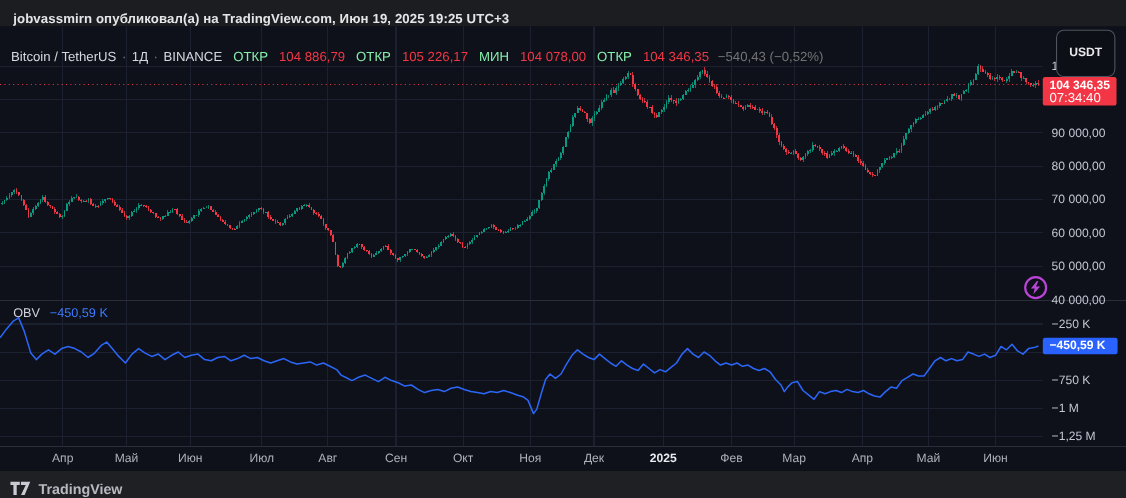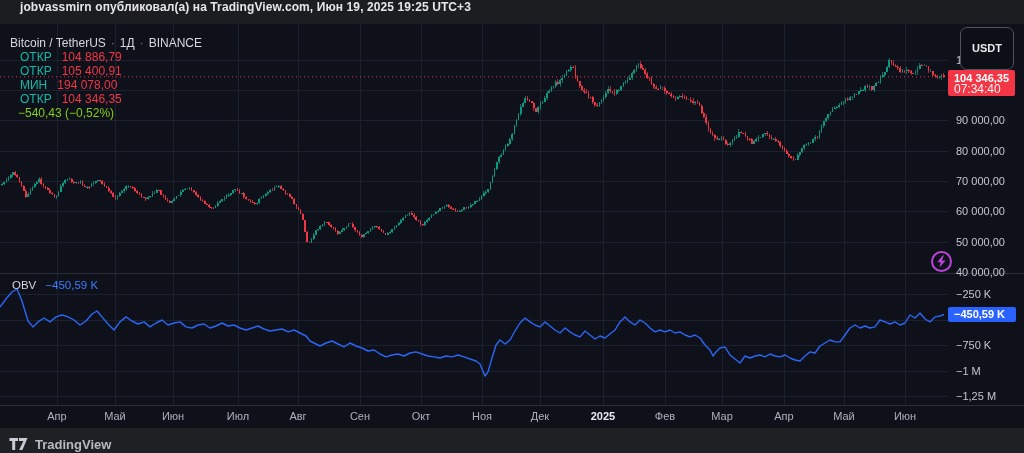--- a/index.html
+++ b/index.html
@@ -1,27 +1,27 @@
 <!DOCTYPE html>
 <html><head>
 <meta charset="utf-8">
 <style>
   html,body{margin:0;padding:0;background:#0e111a;}
   body{width:1024px;height:453px;overflow:hidden;font-family:"Liberation Sans",sans-serif;position:relative;}
-  .top-bar{height:24px;background:#1c1d20;display:flex;align-items:flex-start;padding-left:20px;box-sizing:border-box;}
+  .top-bar{height:24px;background:#1c1d20;display:flex;align-items:flex-end;padding-left:12px;box-sizing:border-box;}
   .top-bar span{color:#e6e6e9;font-size:12px;font-weight:700;letter-spacing:.1px;}
   .chart-area{position:relative;width:1024px;height:404px;background:#0e111a;}
   #plot{position:absolute;left:0;top:0;}
-  .legend{position:absolute;left:10px;top:12px;display:flex;align-items:flex-start;font-size:12px;white-space:nowrap;z-index:5;flex-direction:column;}
+  .legend{position:absolute;left:10px;top:20px;display:flex;align-items:center;font-size:12px;white-space:nowrap;z-index:5;}
   .legend .sym{color:#d6d9e0;}
   .legend .dot{color:#787b86;margin:0 5px;}
   .legend .grp{margin-left:10px;}
-  .legend .lab{color:#14b8a6;}
+  .legend .lab{color:#86efac;}
   .legend .val{color:#f23645;margin-left:10px;}
-  .legend .chg{color:#84cc16;margin-left:8px;}
+  .legend .chg{color:#737373;margin-left:8px;}
   .usdt-btn{position:absolute;right:10px;top:3px;height:17px;line-height:17px;padding:12px 11px;border:1px solid #50535e;border-radius:7px;background:#0d0f16;color:#e8e9ec;font-size:11px;font-weight:700;z-index:5;}
   .price-tag{position:absolute;left:948px;top:46px;width:67px;border-radius:2px;background:#f23645;color:#fff;padding:2px 0 2px 6px;box-sizing:border-box;z-index:4;}
   .price-tag .p{font-size:11px;font-weight:700;line-height:12px;}
   .price-tag .t{font-size:12px;line-height:10px;opacity:.95;}
   .obv-tag{position:absolute;left:948px;top:283px;width:68px;height:15px;line-height:15px;border-radius:2px;background:#2962ff;color:#fff;font-size:11px;font-weight:700;padding-left:6px;box-sizing:border-box;z-index:4;}
   .obv-legend{position:absolute;left:12px;top:255px;display:flex;align-items:center;font-size:11.5px;z-index:5;justify-content:center;}
   .obv-legend .lab{color:#d2d5dd;}
   .obv-legend .val{color:#3d7bff;margin-left:9px;}
   .bolt-btn{position:absolute;left:931px;top:227px;width:21px;height:21px;border:2px solid #bb44d8;border-radius:50%;box-sizing:border-box;display:flex;align-items:center;justify-content:center;z-index:5;background:rgba(14,17,26,.4);}
   .bottom-bar{height:33px;background:#1f2024;display:flex;align-items:center;padding-left:9px;gap:7px;}
@@ -967,22 +967,22 @@
         <text x="844" y="396" fill="#aeb1bb" font-size="11" text-anchor="middle" font-family="&quot;Liberation Sans&quot;,sans-serif">Май</text>
         <text x="905" y="396" fill="#aeb1bb" font-size="11" text-anchor="middle" font-family="&quot;Liberation Sans&quot;,sans-serif">Июн</text>
       </g>
     </svg>
 
   <div class="legend">
     <span>
       <span class="sym">Bitcoin / TetherUS</span><span class="dot">·</span><span class="sym">1Д</span><span class="dot">·</span><span class="sym">BINANCE</span>
     </span>
     <span class="grp"><span class="lab">ОТКР</span><span class="val">104 886,79</span></span>
-    <span class="grp"><span class="lab">ОТКР</span><span class="val">105 400,91</span></span>
-    <span class="grp"><span class="lab">МИН</span><span class="val">194 078,00</span></span>
+    <span class="grp"><span class="lab">ОТКР</span><span class="val">105 226,17</span></span>
+    <span class="grp"><span class="lab">МИН</span><span class="val">104 078,00</span></span>
     <span class="grp"><span class="lab">ОТКР</span><span class="val">104 346,35</span></span>
     <span class="chg">−540,43 (−0,52%)</span>
   </div>
 
   <div class="usdt-btn">USDT</div>
 
   <div class="price-tag">
     <div class="p">104 346,35</div>
     <div class="t">07:34:40</div>
   </div>

